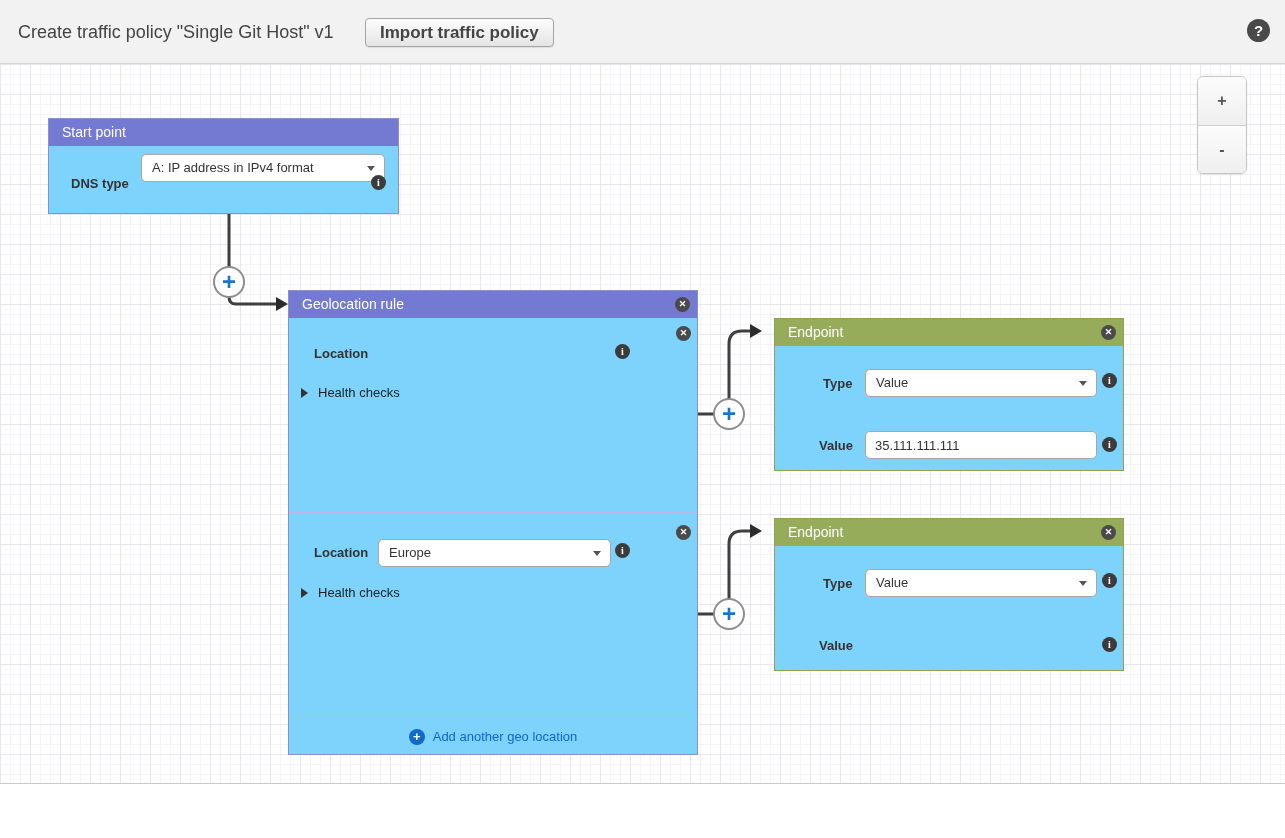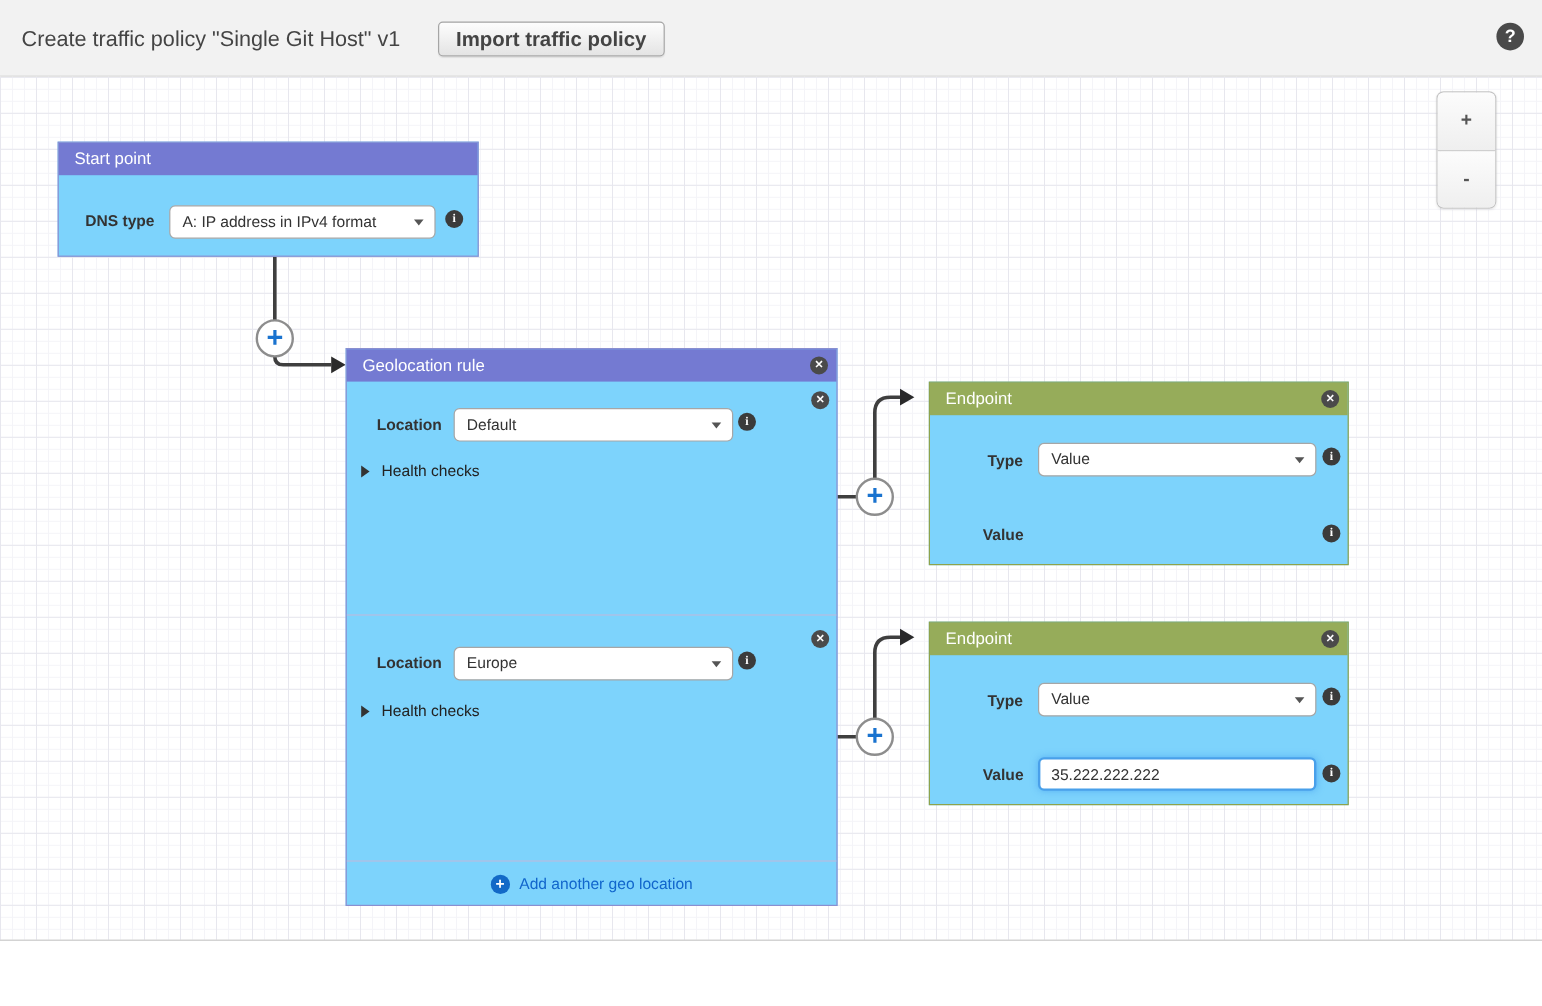--- a/index.html
+++ b/index.html
@@ -131,40 +131,36 @@
     <button>-</button>
   </div>
 
   <div class="plus-circle" style="left:213px; top:266px;">+</div>
   <div class="plus-circle" style="left:713px; top:398px;">+</div>
   <div class="plus-circle" style="left:713px; top:598px;">+</div>
 
   <div class="node purple" style="left:48px; top:118px; width:351px; height:96px;">
     <div class="node-header">Start point</div>
     <span class="field-label" style="left:22px; top:57px;">DNS type</span>
-    <div class="dropdown" style="left:92px; top:52px; width:222px;">
+    <div class="dropdown" style="left:92px; top:35px; width:244px;">
       <span>A: IP address in IPv4 format</span>
       <span class="caret"></span>
     </div>
     <span class="info-dot" style="left:322px; top:56px;">i</span>
   </div>
 
   <div class="node purple" style="left:288px; top:290px; width:410px; height:465px;">
     <div class="node-header">
       <span>Geolocation rule</span>
       <span class="close-dot">✕</span>
     </div>
 
     <div class="geo-section" style="height:195px;">
       <span class="close-dot" style="right:6px; top:8px;">✕</span>
       <span class="field-label" style="left:25px; top:28px;">Location</span>
-      <div class="dropdown" style="left:89px; top:22px; width:233px;">
-        <span>Default</span>
-        <span class="caret"></span>
-      </div>
       <span class="info-dot" style="left:326px; top:26px;">i</span>
       <div class="health-row" style="top:67px;">
         <span class="tri"></span>
         <span class="txt">Health checks</span>
       </div>
     </div>
 
     <div class="geo-section" style="height:205px;">
       <span class="close-dot" style="right:6px; top:12px;">✕</span>
       <span class="field-label" style="left:25px; top:32px;">Location</span>
@@ -190,36 +186,36 @@
       <span>Endpoint</span>
       <span class="close-dot">✕</span>
     </div>
     <span class="field-label" style="left:48px; top:57px;">Type</span>
     <div class="dropdown" style="left:90px; top:50px; width:232px;">
       <span>Value</span>
       <span class="caret"></span>
     </div>
     <span class="info-dot" style="left:327px; top:54px;">i</span>
     <span class="field-label" style="left:44px; top:119px;">Value</span>
+    <input class="text-input" style="left: 90px; top: 112px; width: 232px;" value="35.111.111.111">
     <span class="info-dot" style="left:327px; top:118px;">i</span>
   </div>
 
   <div class="node green" style="left:762px; top:518px; width:350px; height:153px;">
     <div class="node-header">
       <span>Endpoint</span>
       <span class="close-dot">✕</span>
     </div>
     <span class="field-label" style="left:48px; top:57px;">Type</span>
     <div class="dropdown" style="left:90px; top:50px; width:232px;">
       <span>Value</span>
       <span class="caret"></span>
     </div>
     <span class="info-dot" style="left:327px; top:54px;">i</span>
     <span class="field-label" style="left:44px; top:119px;">Value</span>
-    <input class="text-input focused" style="left: 90px; top: 112px; width: 232px;" value="35.222.222.222">
     <span class="info-dot" style="left:327px; top:118px;">i</span>
   </div>
 
   <div class="footer">
     
     
   </div>
 
 </div>
 

